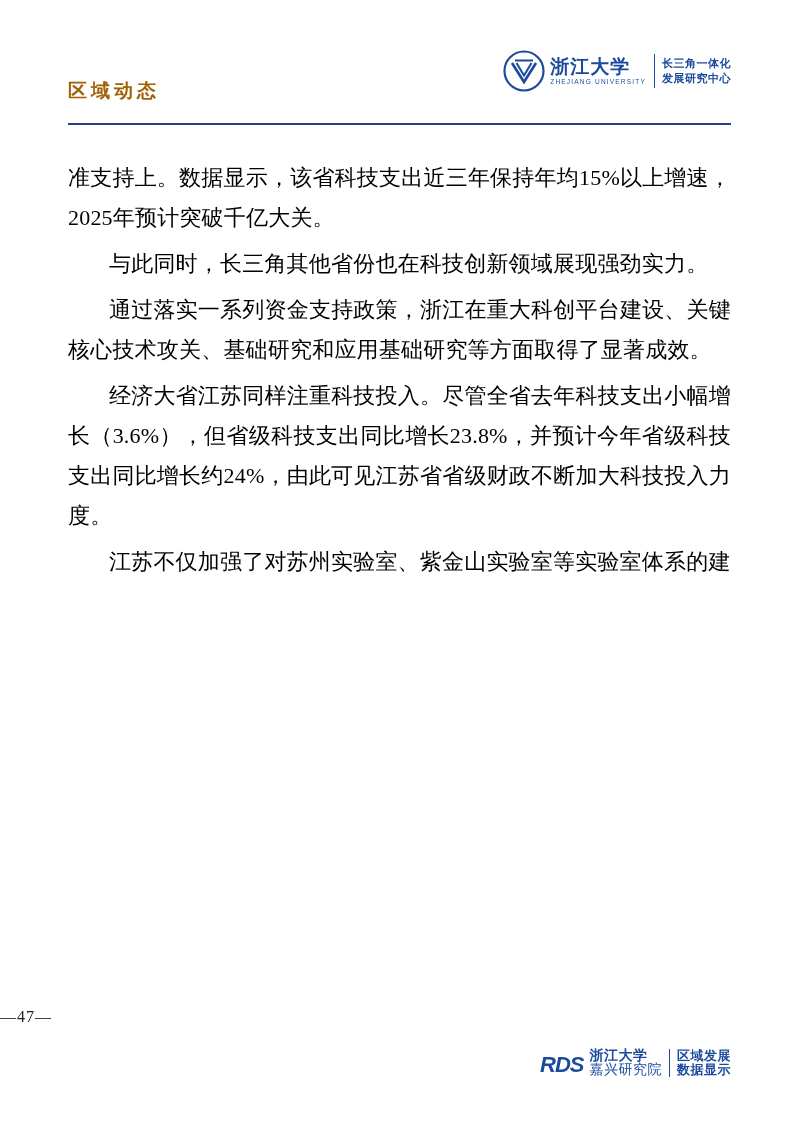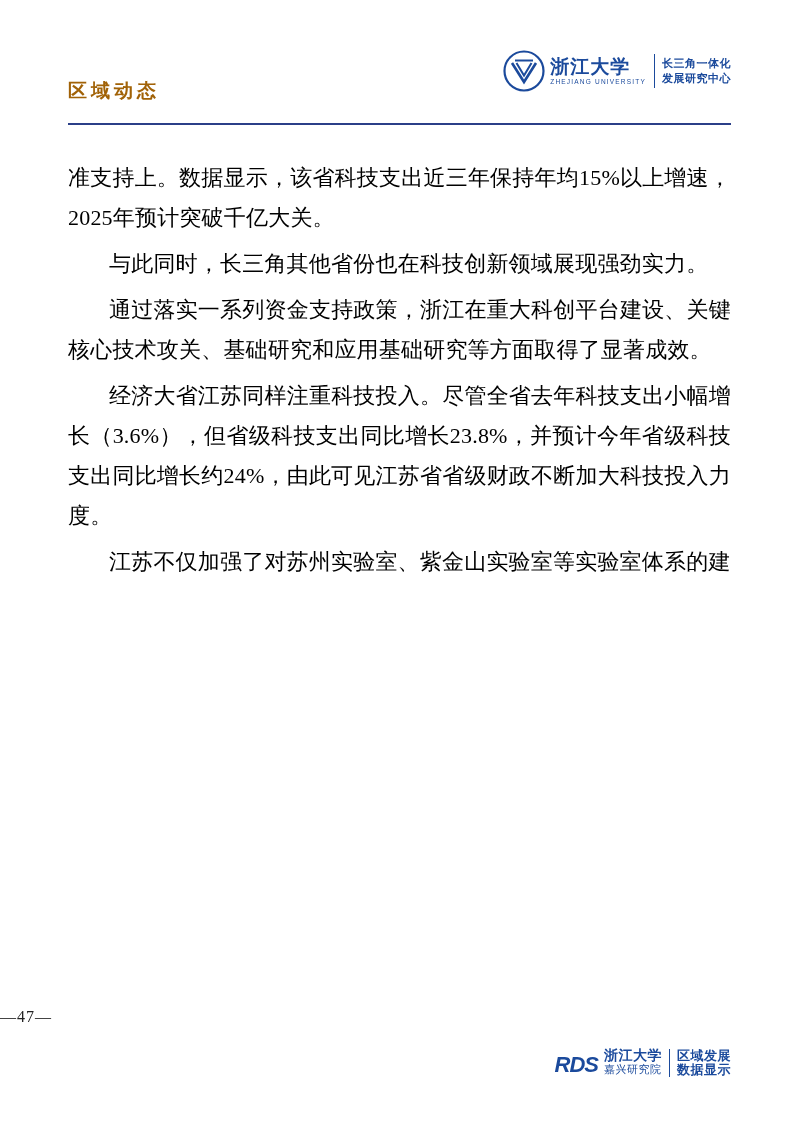--- a/index.html
+++ b/index.html
@@ -167,21 +167,21 @@
   .rds-cn {
     font-family: "Liberation Serif", "DejaVu Serif", serif;
     font-size: 14px;
     font-weight: bold;
     color: #1b4a9c;
     line-height: 16px;
     letter-spacing: 0.5px;
   }
   .rds-sub {
     font-family: Liberation Serif, serif;
-    font-size: 11px;
+    font-size: 14px;
     color: #1b4a9c;
     line-height: 11px;
     letter-spacing: 0.5px;
   }
   .rds-divider {
     width: 1px;
     height: 28px;
     background: #1b4a9c;
     margin: 0 7px;
   }

